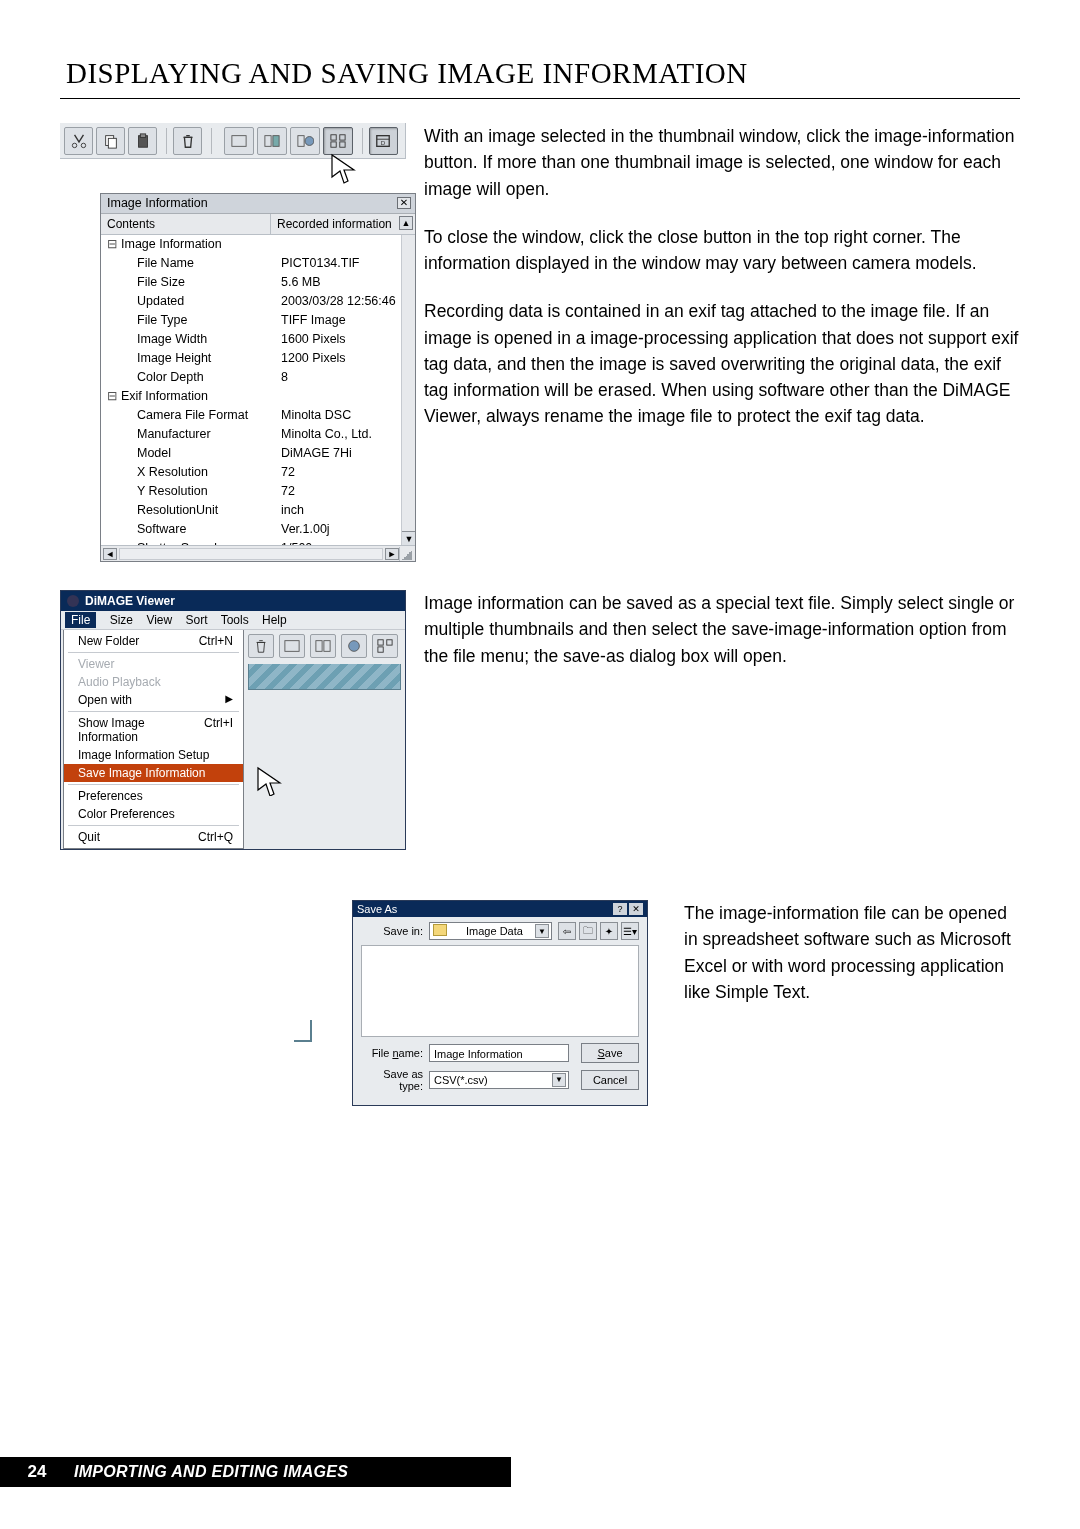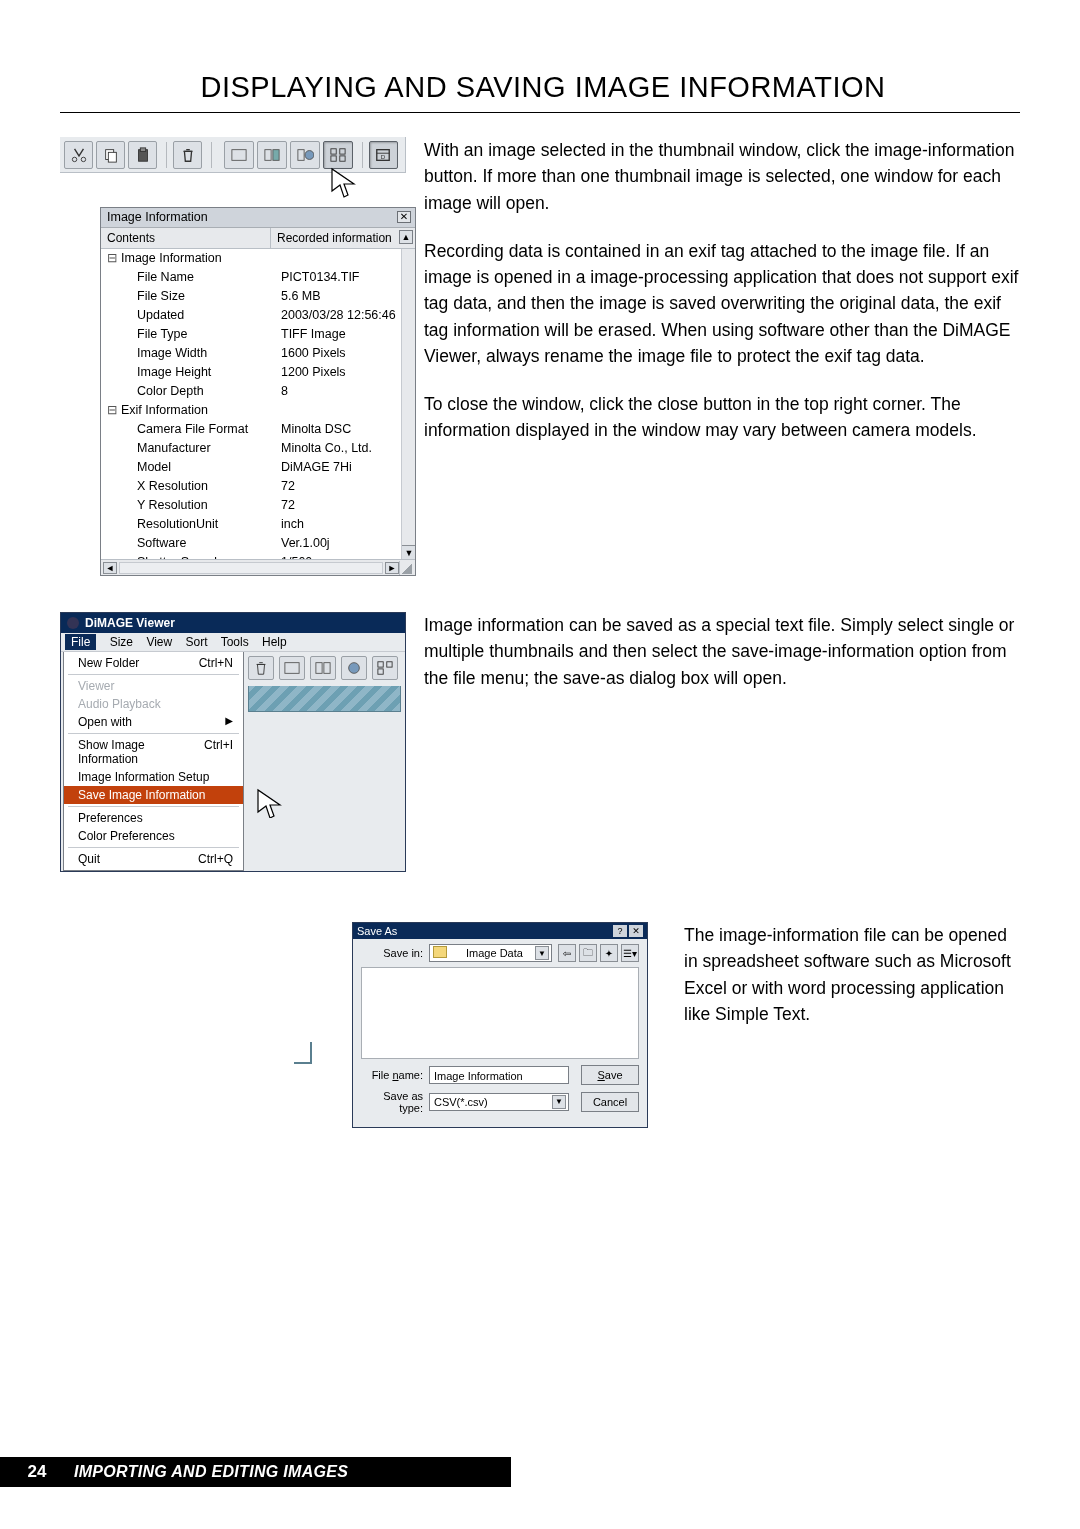--- a/index.html
+++ b/index.html
@@ -12,23 +12,22 @@
     height: 1529px;
     position: relative;
   }
   .page {
     padding: 55px 60px 0 60px;
   }
   h1 {
     font-size: 29px;
     font-weight: 400;
     letter-spacing: 0.5px;
-    margin: 16px 0 8px 6px;
-    font-family: Liberation Sans, sans-serif;
-    text-align: center;
+    margin: 2px 0 8px 6px;
+    font-family: Liberation Serif, serif;
   }
   .rule {
     border-top: 1px solid #000;
     margin: 0 0 24px 0;
   }
   .row1 {
     display: flex;
     gap: 18px;
     align-items: flex-start;
   }
@@ -153,21 +152,21 @@
     font-size: 17.5px;
     line-height: 1.5;
     margin: 0 0 22px 0;
   }
 
   
   .row2 {
     display: flex;
     gap: 18px;
     align-items: flex-start;
-    margin-top: 36px;
+    margin-top: 28px;
   }
   .shot2 {
     flex: 0 0 346px;
     width: 346px;
   }
   .viewer-window {
     border: 1px solid #2a3a58;
     font-size: 12px;
     background: #e8ebee;
     width: 346px;
@@ -490,22 +489,22 @@
           <div class="hscroll-btn">◄</div>
           <div class="hscroll-track"></div>
           <div class="hscroll-btn">►</div>
           <div class="resize"></div>
         </div>
       </div>
     </div>
 
     <div class="body-text" style="flex:1;">
       <p>With an image selected in the thumbnail window, click the image-information button. If more than one thumbnail image is selected, one window for each image will open.</p>
+      <p>To close the window, click the close button in the top right corner. The information displayed in the window may vary between camera models.</p>
       <p>Recording data is contained in an exif tag attached to the image file. If an image is opened in a image-processing application that does not support exif tag data, and then the image is saved overwriting the original data, the exif tag information will be erased. When using software other than the DiMAGE Viewer, always rename the image file to protect the exif tag data.</p>
-      <p>To close the window, click the close button in the top right corner. The information displayed in the window may vary between camera models.</p>
     </div>
   </div>
 
   <div class="row2">
     <div class="shot2">
       <div class="viewer-window">
         <div class="viewer-title">
           <span class="dot"></span>
           <span style="font-weight:700;">DiMAGE Viewer</span>
         </div>

